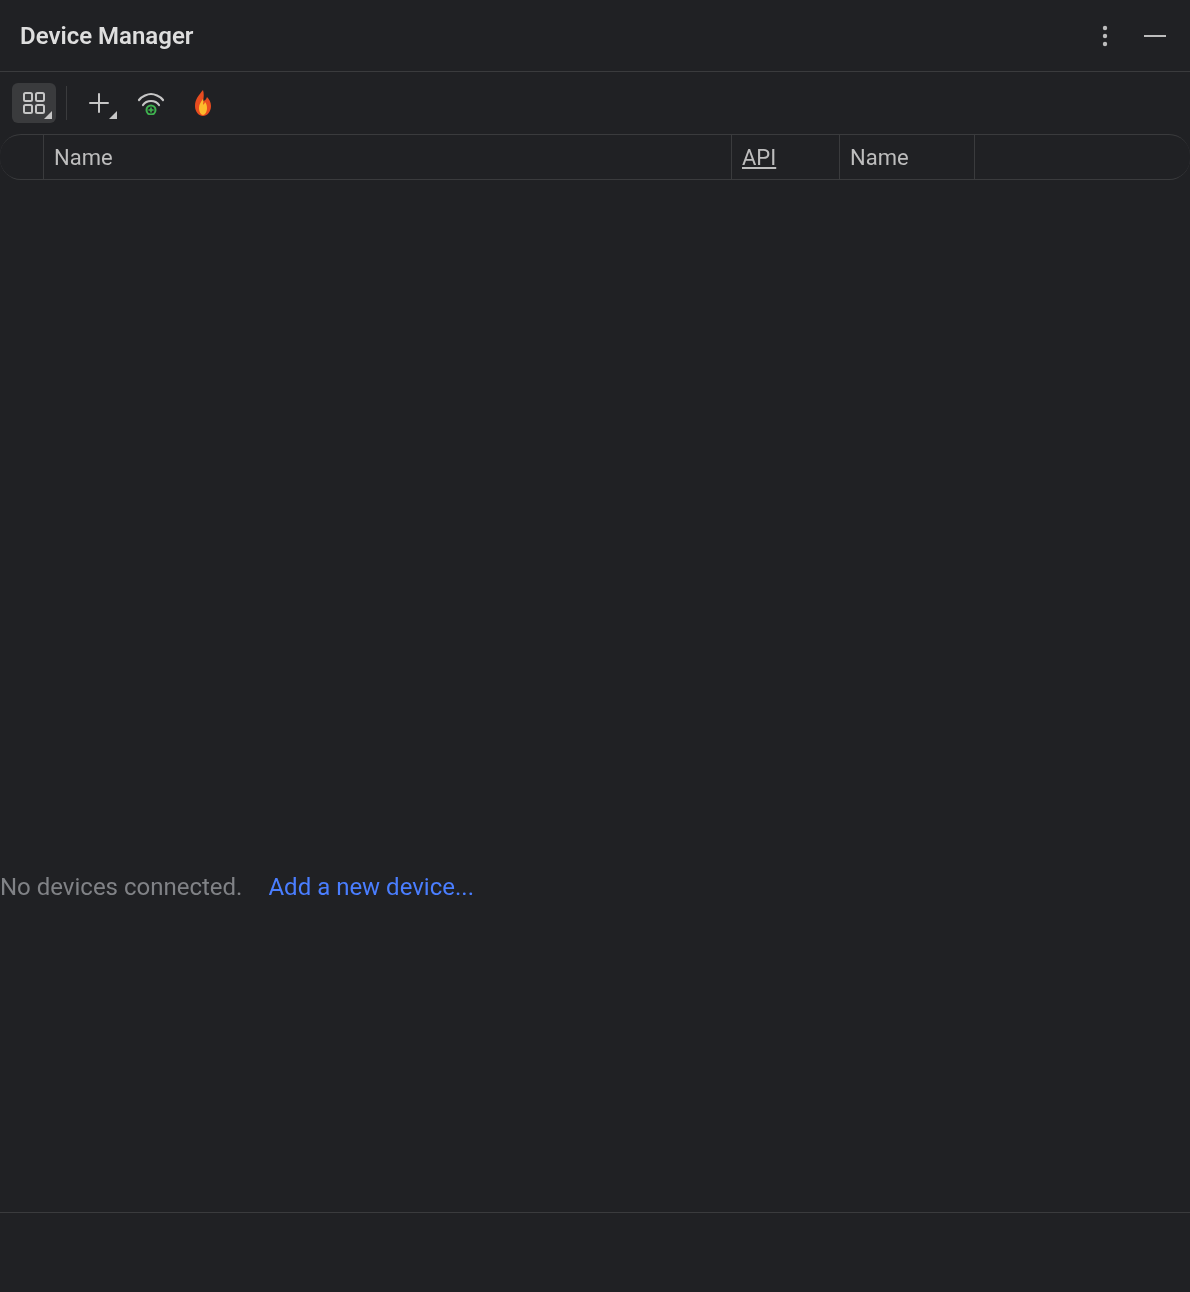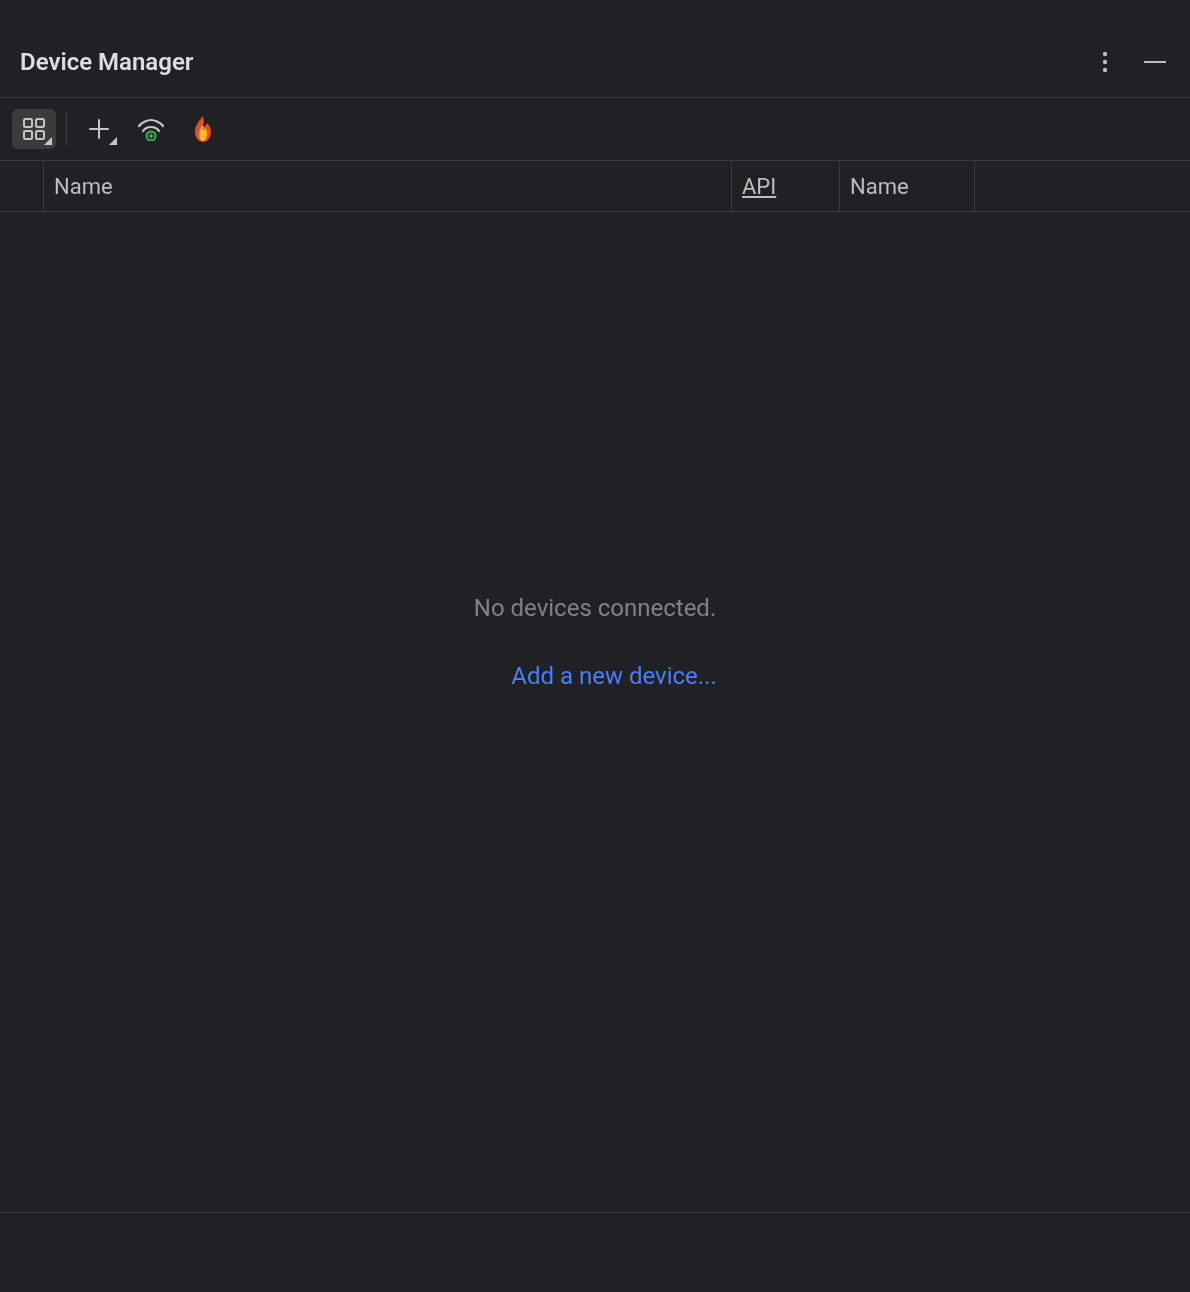--- a/index.html
+++ b/index.html
@@ -19,21 +19,20 @@
     }
 
     
     .header {
       height: 72px;
       display: flex;
       align-items: center;
       justify-content: space-between;
       padding: 0 20px;
       border-bottom: 1px solid #3a3b3d;
-      margin-top: 26px;
     }
     .header-title {
       font-size: 24px;
       font-weight: 600;
       color: #dedede;
     }
     .header-actions {
       display: flex;
       align-items: center;
       gap: 20px;
@@ -77,23 +76,24 @@
     }
     .tool-corner {
       position: absolute;
       bottom: 4px;
       right: 4px;
     }
 
     
     .table-header {
       display: flex;
-      height: 52px;
+      height: 46px;
       border-top: 1px solid #3a3b3d;
       border-bottom: 1px solid #3a3b3d;
+      border-radius: 21px;
     }
     .th {
       display: flex;
       align-items: center;
       padding: 0 10px;
       font-size: 22px;
       color: #bdbdbd;
       border-right: 1px solid #3a3b3d;
     }
     .th-handle {
@@ -112,35 +112,34 @@
     }
     .th-actions {
       width: 215px;
       border-right: none;
     }
 
     
     .empty-state {
       flex: 1;
       display: flex;
-      flex-direction: column;
+      flex-direction: row;
       align-items: center;
       justify-content: flex-start;
       padding-top: 382px;
-      gap: 40px;
+      gap: 26px;
     }
     .empty-text {
       font-size: 24px;
       color: #808286;
     }
     .link {
       font-size: 24px;
       color: #4a7eff;
       cursor: pointer;
-      margin-left: 38px;
     }
 
     
     .footer {
       height: 80px;
       border-top: 1px solid #3a3b3d;
     }
   </style>
 </head>
 <body>

